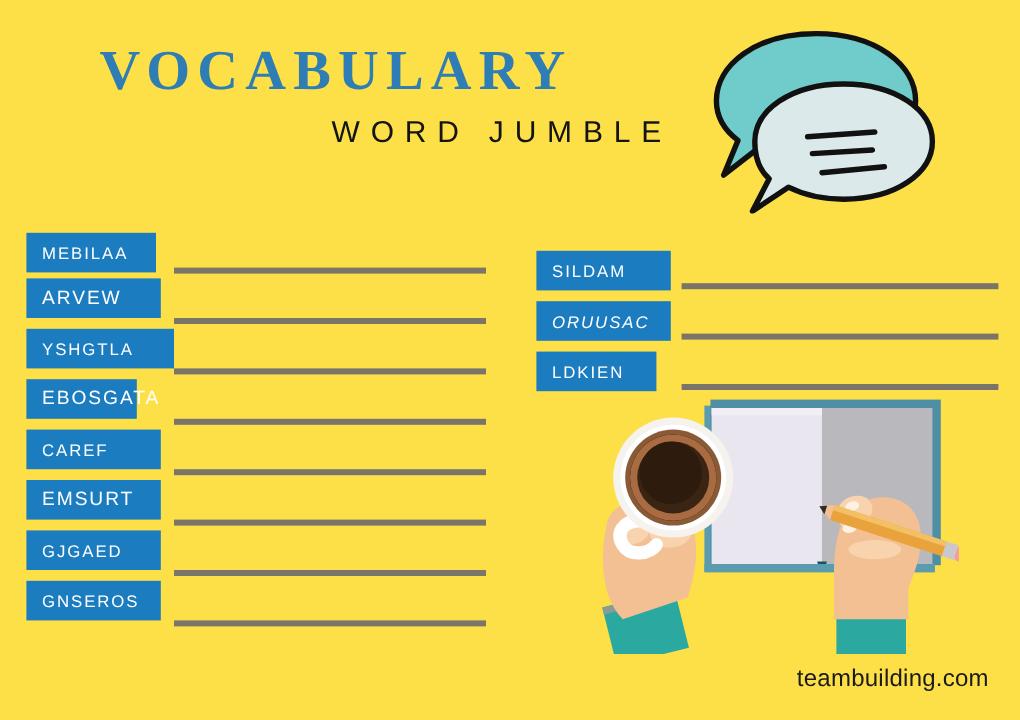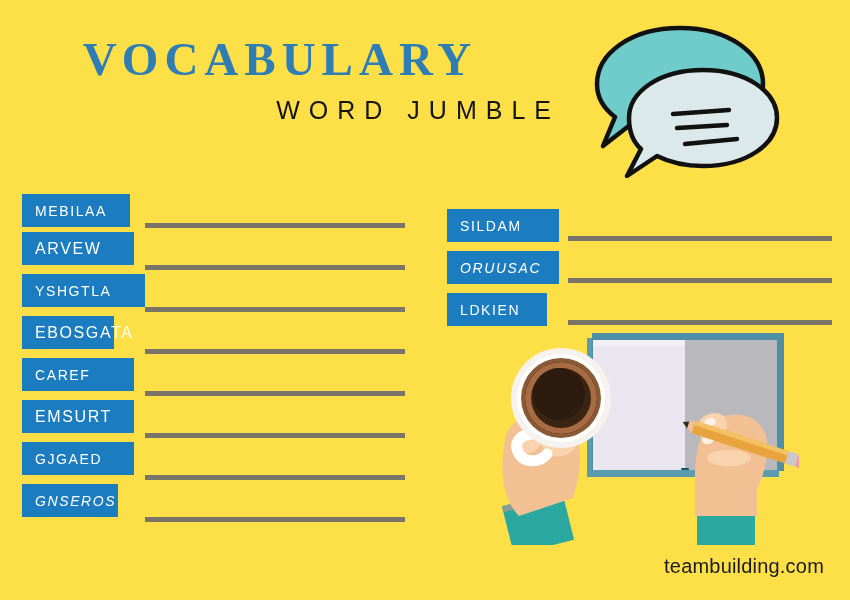--- a/index.html
+++ b/index.html
@@ -102,21 +102,21 @@
       <div class="word-box" style="left: 22px; top: 274px; width: 123px;">YSHGTLA</div>
       <div class="answer-line" style="left: 145px; top: 307px; width: 260px;"></div>
       <div class="word-box small" style="left: 22px; top: 316px; width: 92px;">EBOSGATA</div>
       <div class="answer-line" style="left: 145px; top: 349px; width: 260px;"></div>
       <div class="word-box" style="left: 22px; top: 358px; width: 112px;">CAREF</div>
       <div class="answer-line" style="left: 145px; top: 391px; width: 260px;"></div>
       <div class="word-box small" style="left: 22px; top: 400px; width: 112px;">EMSURT</div>
       <div class="answer-line" style="left: 145px; top: 433px; width: 260px;"></div>
       <div class="word-box" style="left: 22px; top: 442px; width: 112px;">GJGAED</div>
       <div class="answer-line" style="left: 145px; top: 475px; width: 260px;"></div>
-      <div class="word-box" style="left: 22px; top: 484px; width: 96px; font-style: italic;">GNSEROS</div>
+      <div class="word-box" style="left: 22px; top: 484px; width: 112px;">GNSEROS</div>
       <div class="answer-line" style="left: 145px; top: 517px; width: 260px;"></div>
     </div>
   <div id="right-col">
       <div class="word-box" style="left: 447px; top: 209px; width: 112px;">SILDAM</div>
       <div class="answer-line" style="left: 568px; top: 236px; width: 264px;"></div>
       <div class="word-box" style="left: 447px; top: 251px; width: 112px; font-style: italic;">ORUUSAC</div>
       <div class="answer-line" style="left: 568px; top: 278px; width: 264px;"></div>
       <div class="word-box" style="left: 447px; top: 293px; width: 100px;">LDKIEN</div>
       <div class="answer-line" style="left: 568px; top: 320px; width: 264px;"></div>
     </div>

